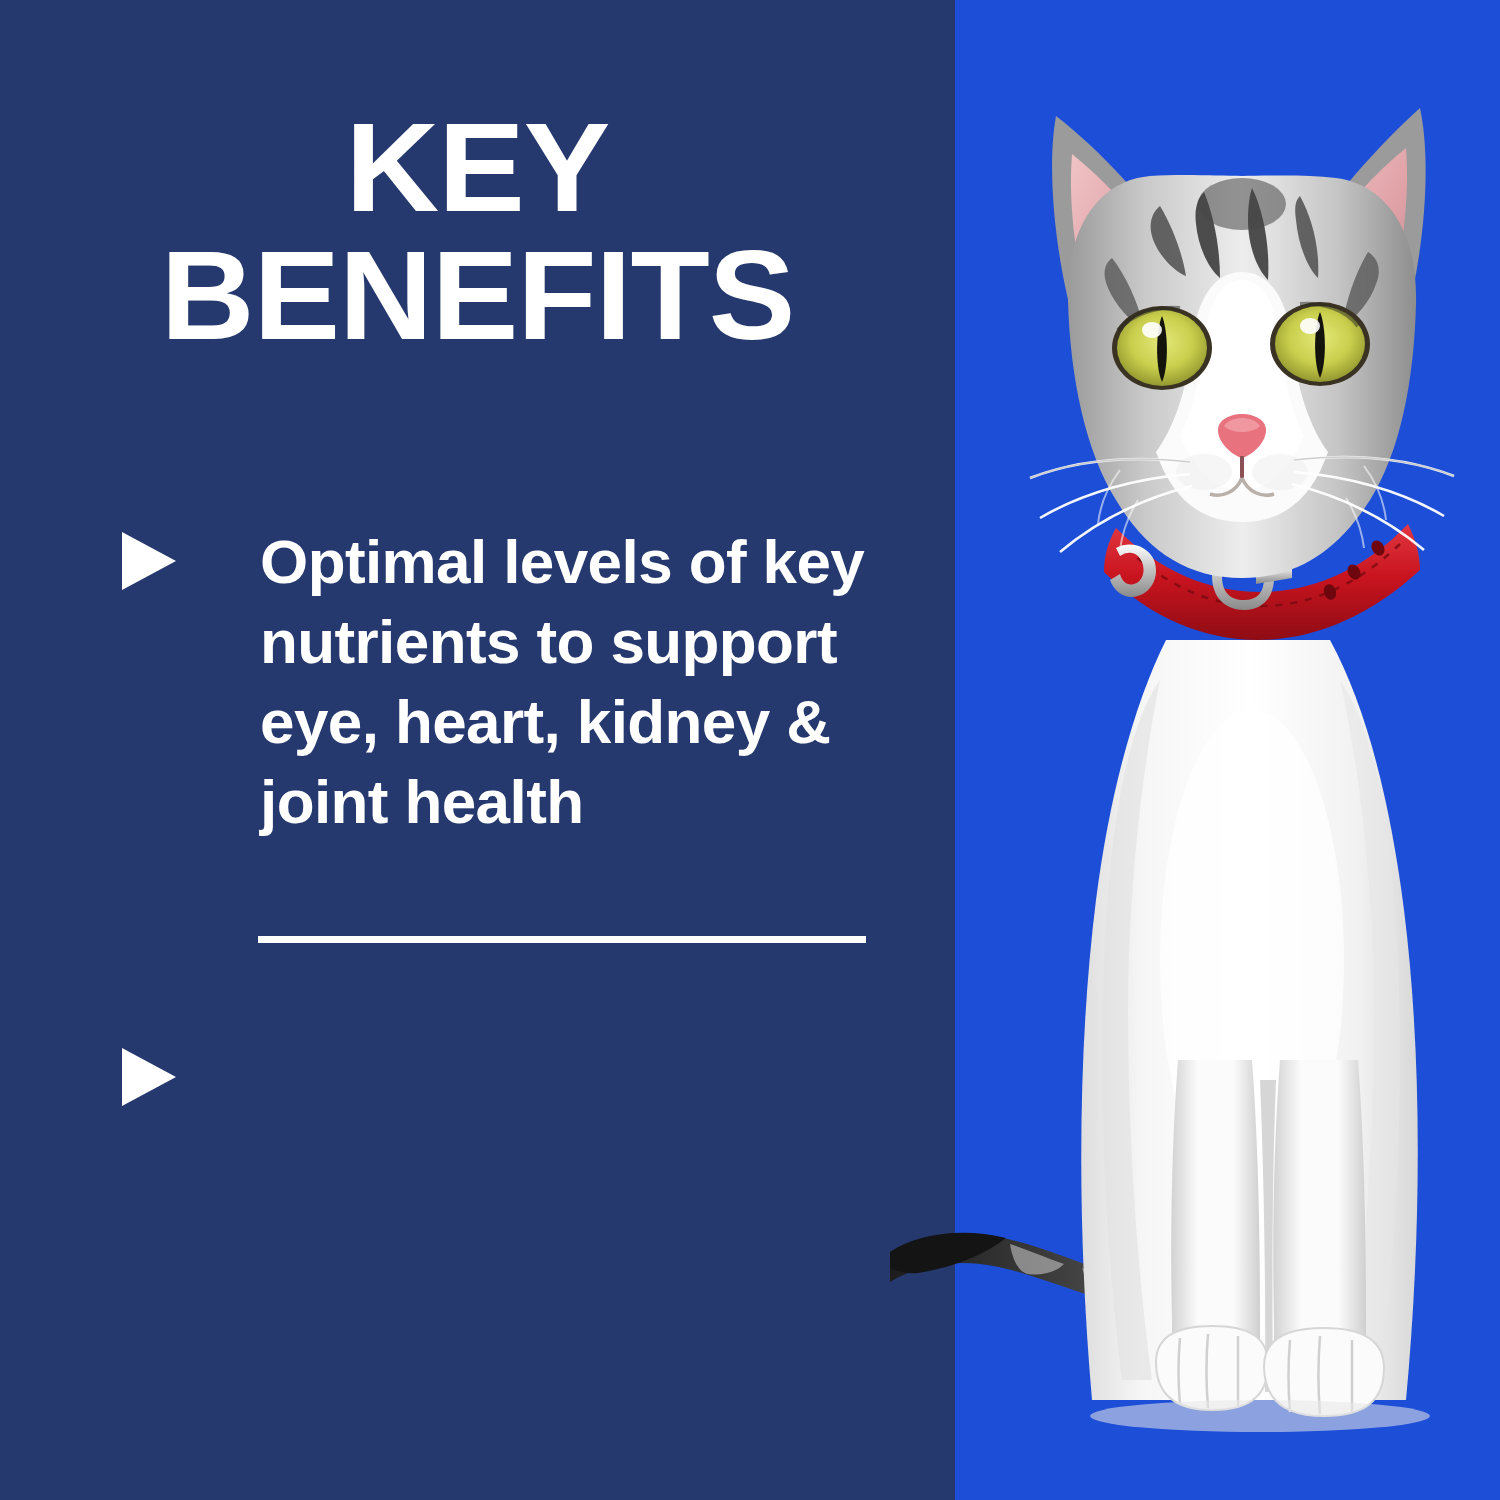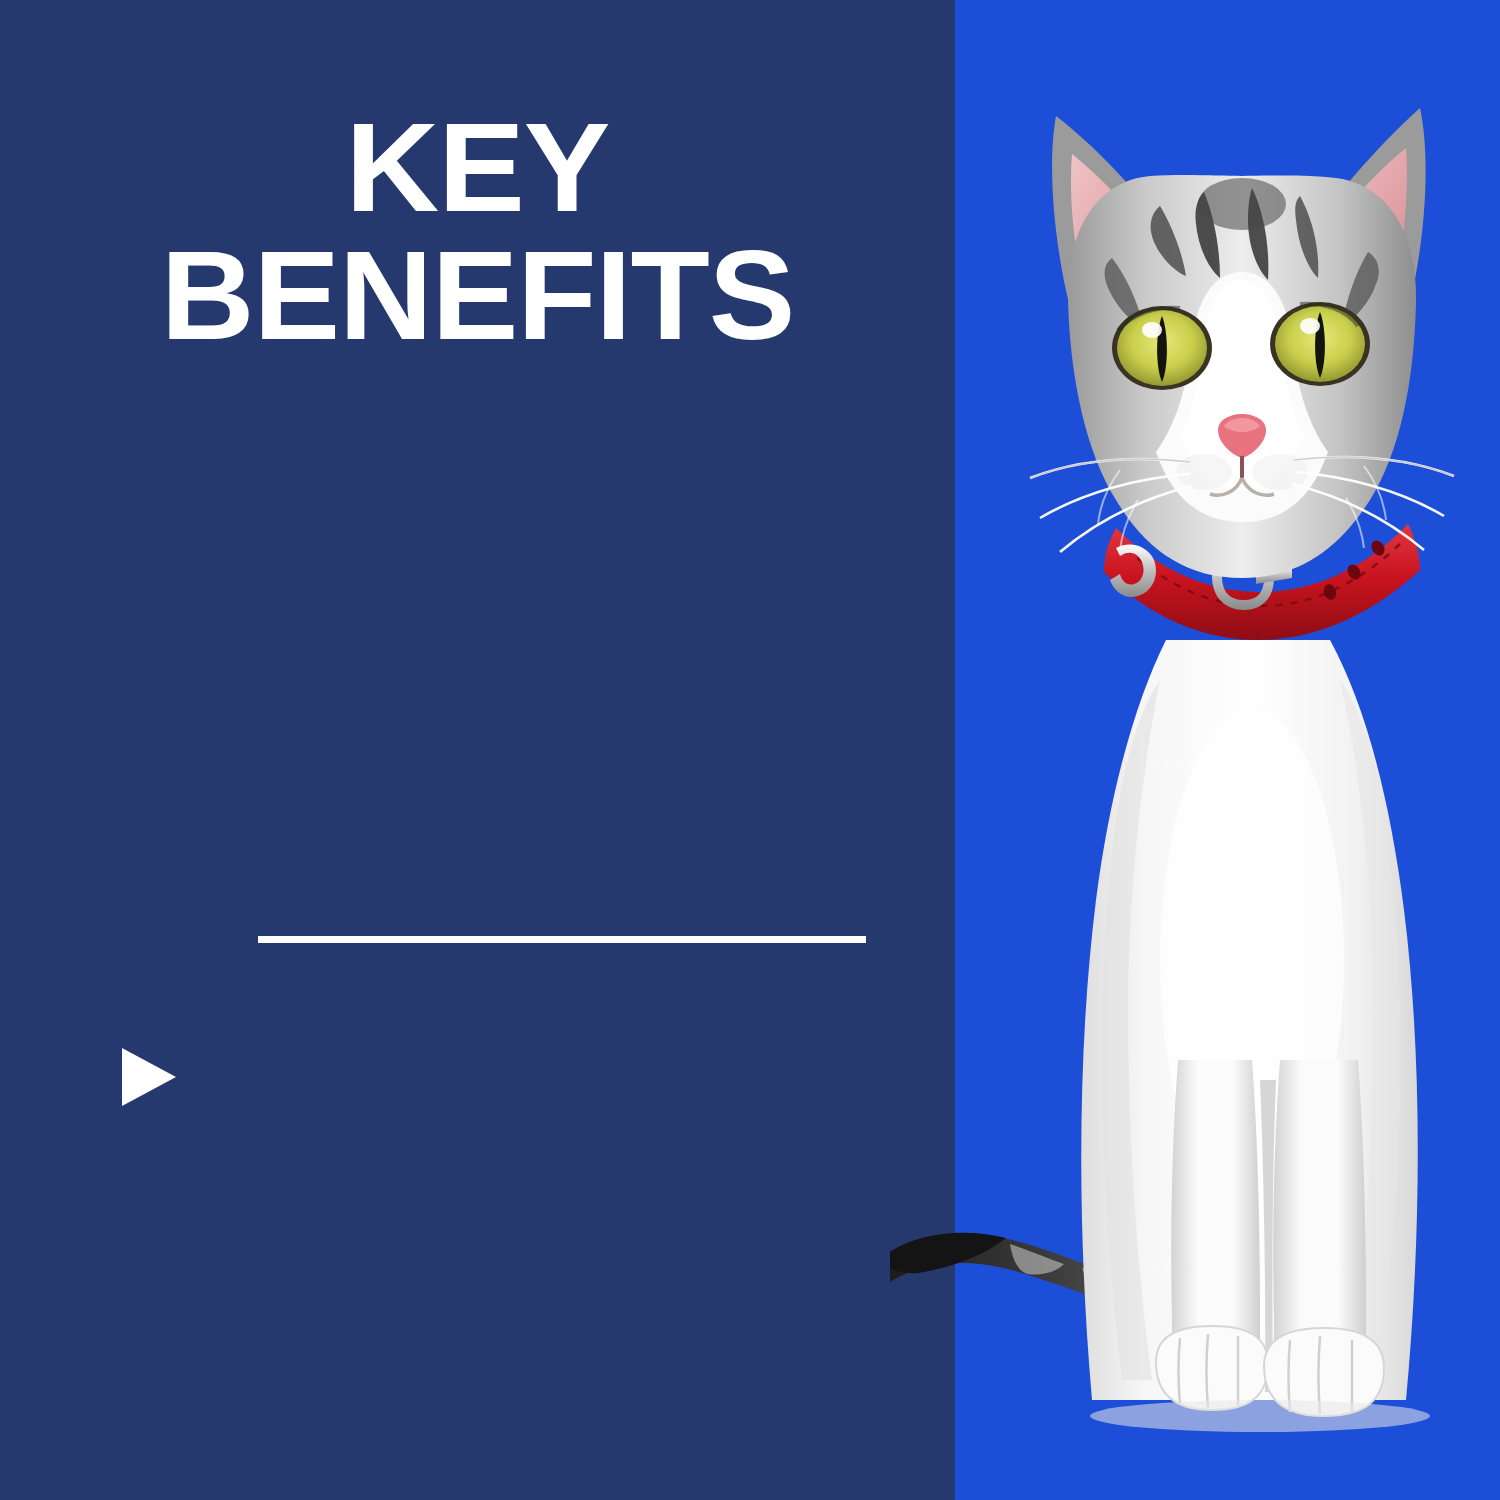--- a/index.html
+++ b/index.html
@@ -112,20 +112,28 @@
 
 <div class="page">
 
   <div class="blue-panel"></div>
 
   <div class="headline">
     <span class="ln">KEY</span>
     <span class="ln">BENEFITS</span>
   </div>
 
+  <div class="benefit benefit-1">
+    <span class="arrow-icon">
+      <svg viewBox="0 0 58 62" width="58" height="62" aria-hidden="true">
+        <polygon points="2,2 56,31 2,60" fill="#ffffff"></polygon>
+      </svg>
+    </span>
+    <div class="benefit-text">Optimal levels of key nutrients to support eye, heart, kidney &amp; joint health</div>
+  </div>
 
   <div class="divider"></div>
 
   <div class="benefit benefit-2">
     <span class="arrow-icon">
       <svg viewBox="0 0 58 62" width="58" height="62" aria-hidden="true">
         <polygon points="2,2 56,31 2,60" fill="#ffffff"></polygon>
       </svg>
     </span>
   </div>

